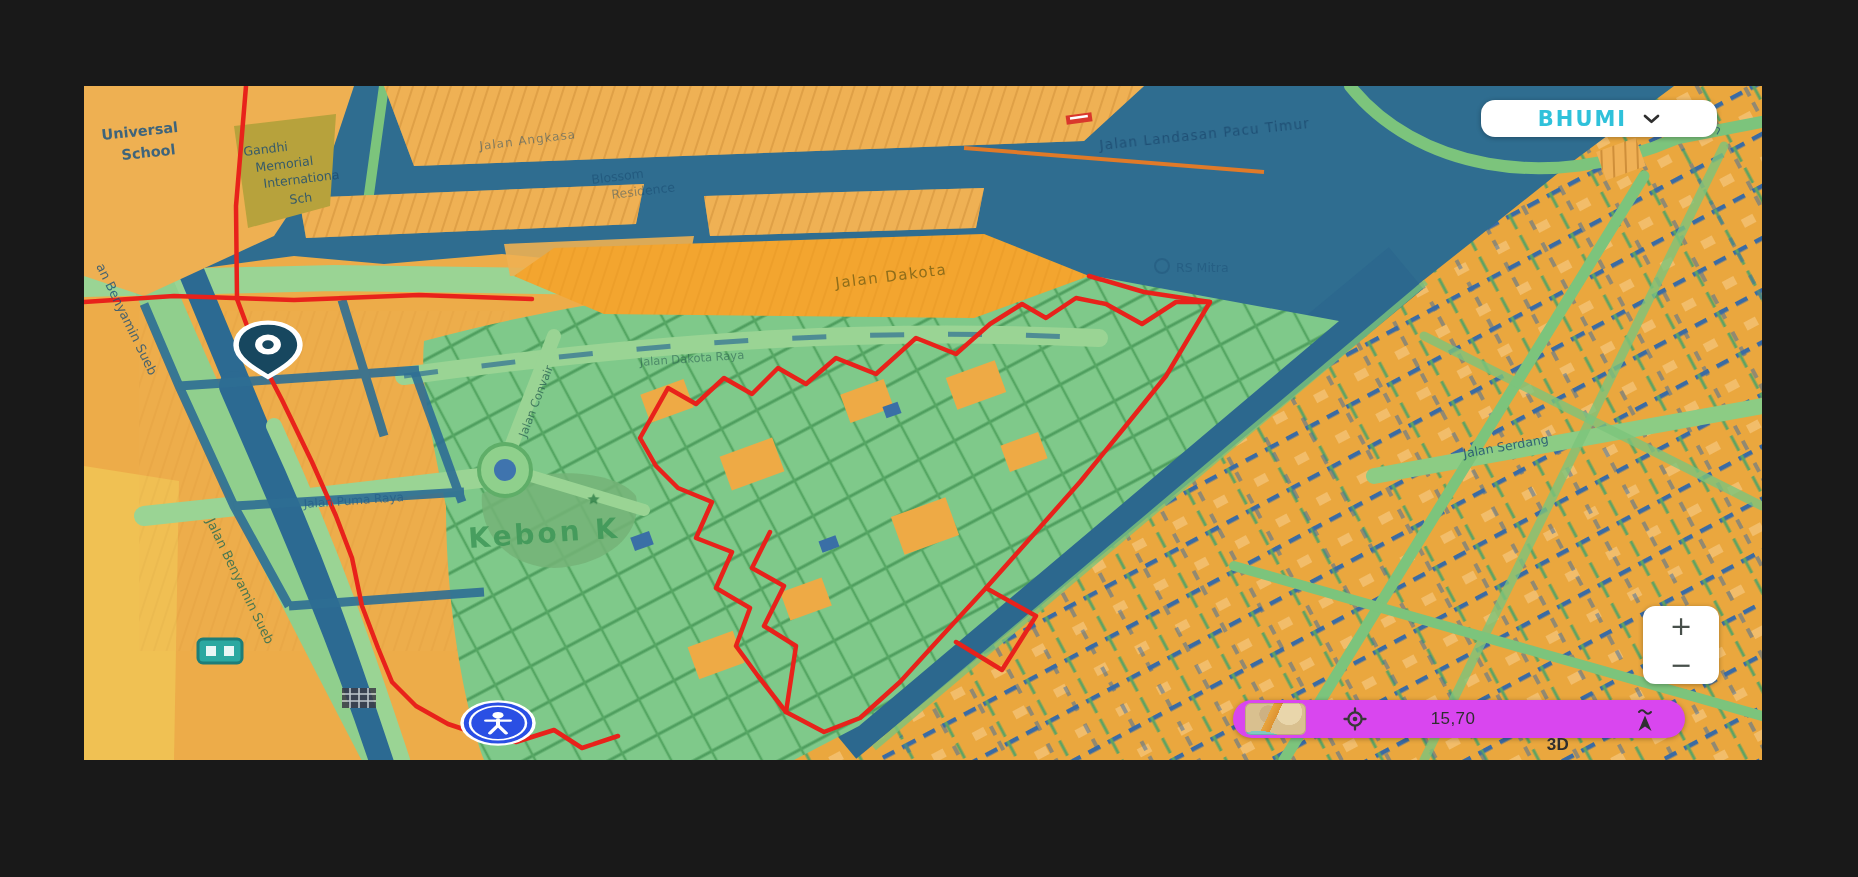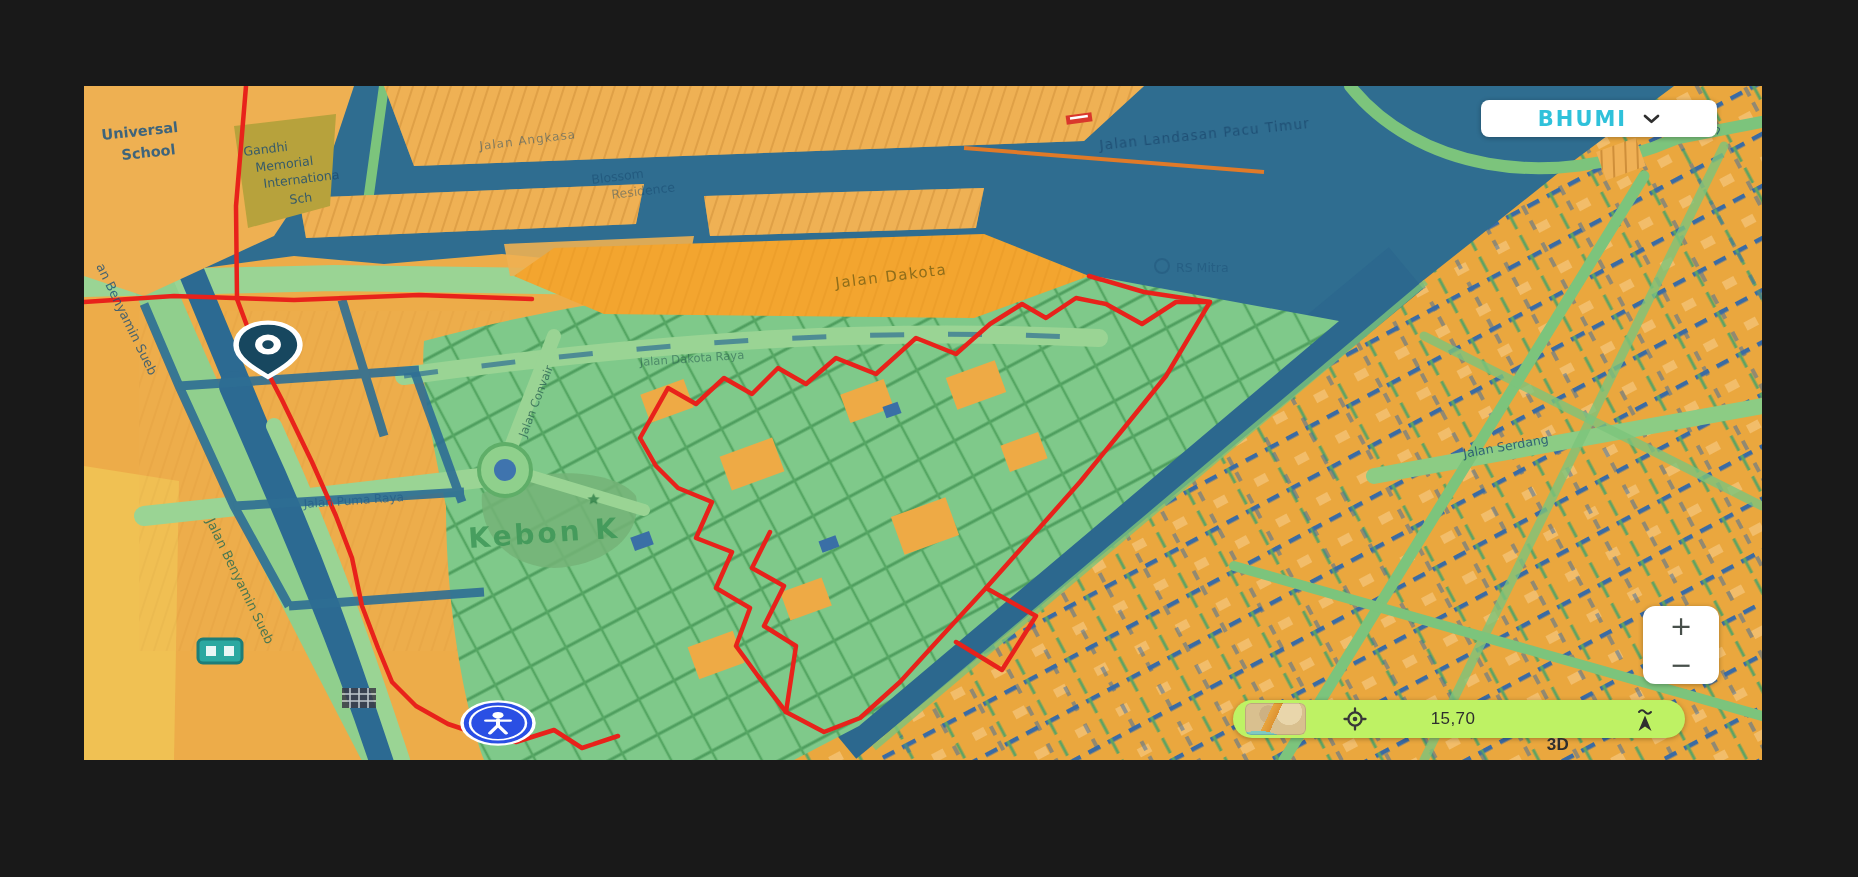--- a/index.html
+++ b/index.html
@@ -3,28 +3,28 @@
 <meta charset="utf-8">
 <style>
   html,body{margin:0;padding:0;background:#191919;width:1858px;height:877px;overflow:hidden;
     font-family:"Liberation Sans",sans-serif;}
   .stage{position:relative;width:1858px;height:877px;background:#191919;}
   .map-viewport{position:absolute;left:84px;top:86px;width:1678px;height:674px;overflow:hidden;background:#eaa73e;}
   .map-viewport > svg{position:absolute;left:0;top:0;}
 
   
   .ui{position:absolute;z-index:5;}
-  .bhumi-btn{left:1397px;top:14px;width:236px;height:37px;background:#fff;border-radius:8px;
+  .bhumi-btn{left:1397px;top:14px;width:236px;height:37px;background:#fff;border-radius:14px;
     box-shadow:0 1px 5px rgba(0,0,0,.3);display:flex;align-items:center;justify-content:center;gap:16px;cursor:pointer;}
   .bhumi-logo{font-family:"DejaVu Sans",sans-serif;font-size:21px;font-weight:800;letter-spacing:2px;color:#2fc1da;}
   .zoom-ctl{left:1559px;top:520px;width:76px;height:78px;background:#fff;border-radius:12px;
     box-shadow:0 1px 5px rgba(0,0,0,.3);display:flex;flex-direction:column;}
   .zoom-btn{flex:1;display:flex;align-items:center;justify-content:center;font-size:27px;color:#474f4a;
     font-family:"DejaVu Sans",sans-serif;cursor:pointer;line-height:1;}
-  .status-bar{left:1149px;top:614px;width:452px;height:38px;background:#bef264;border-radius:19px;
+  .status-bar{left:1149px;top:614px;width:452px;height:38px;background:#d946ef;border-radius:19px;
     box-shadow:0 1px 5px rgba(0,0,0,.3);}
   .status-bar .item{position:absolute;top:0;height:38px;display:flex;align-items:center;justify-content:center;}
   .basemap-thumb{left:12px;top:3px;width:61px;height:32px;border-radius:6px;position:absolute;cursor:pointer;
     background:
       radial-gradient(ellipse 70% 55% at 22% 118%, #7fc9c2 0 55%, transparent 56%),
       linear-gradient(115deg, transparent 38%, #e8a53f 38%, #de9331 50%, transparent 50%),
       radial-gradient(circle at 72% 28%, #e9d6ab 0 26%, transparent 27%),
       radial-gradient(circle at 38% 35%, #cdb183 0 20%, transparent 21%),
       #d9c08f;
     box-shadow:inset 0 0 0 1px rgba(0,0,0,.12);}

